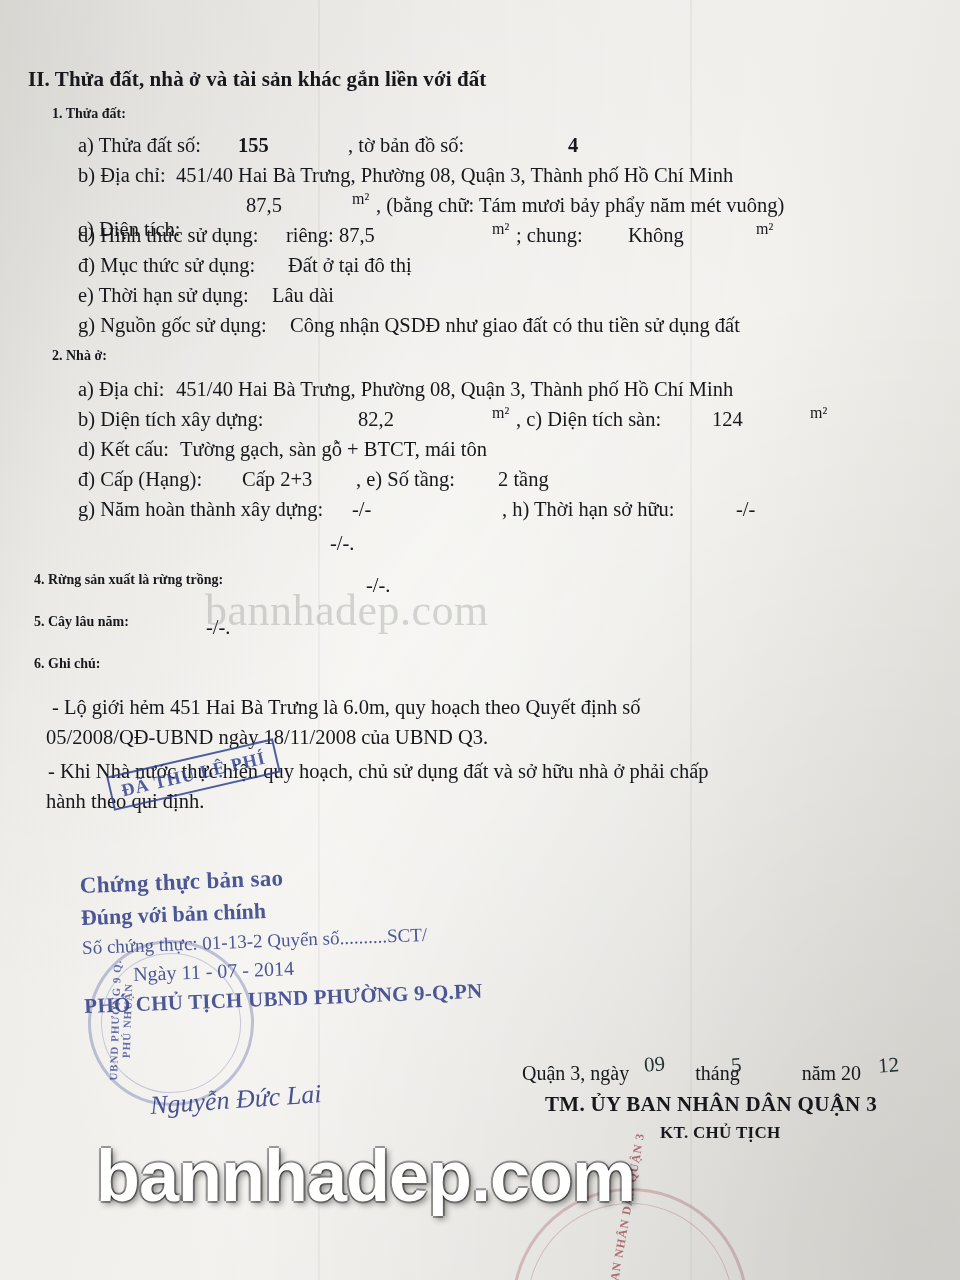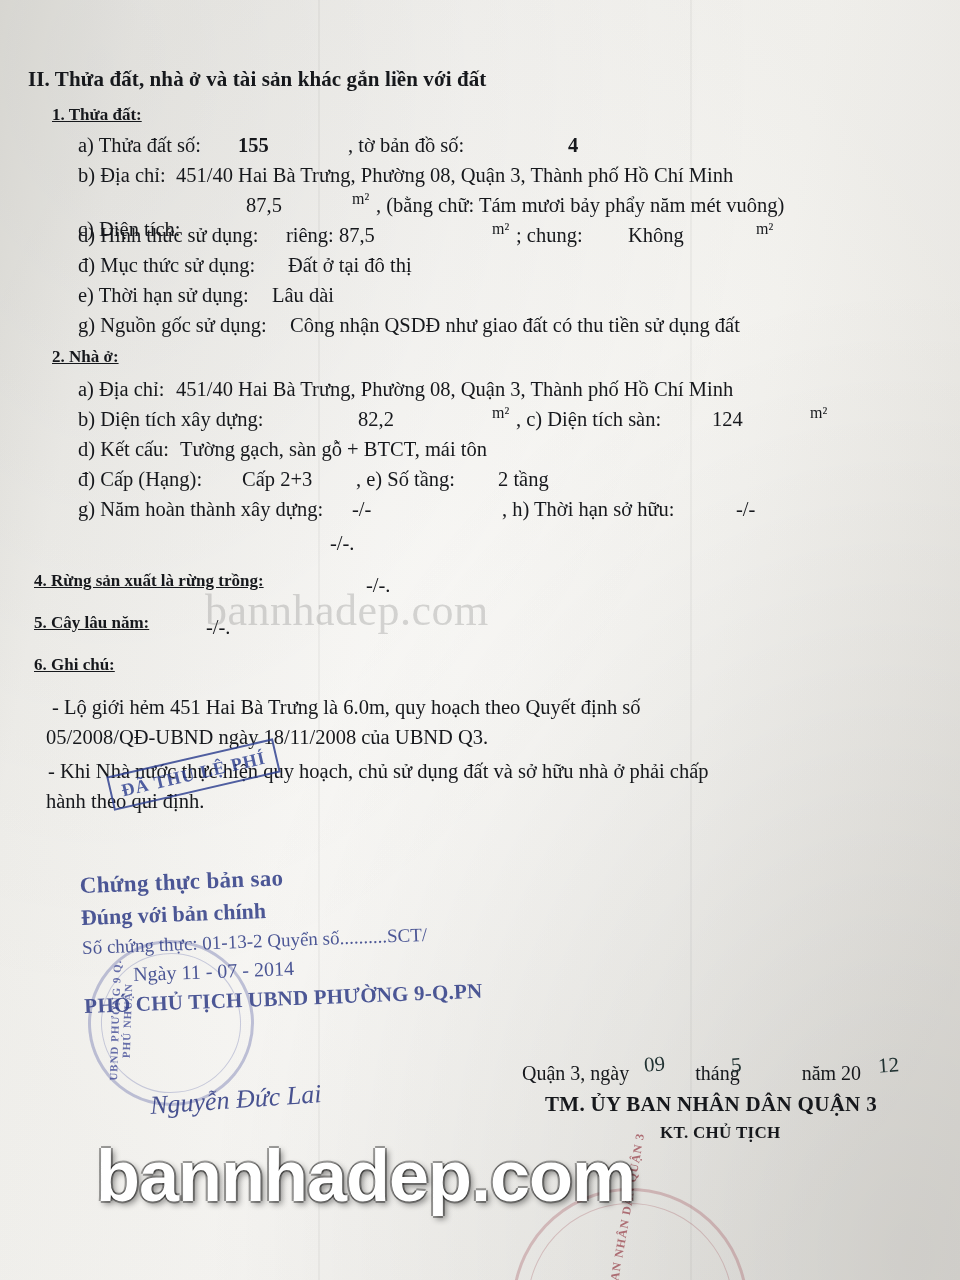--- a/index.html
+++ b/index.html
@@ -40,21 +40,21 @@
     top: 0;
     width: 960px;
     height: 1280px;
   }
   .ln {
     position: absolute;
     white-space: nowrap;
     line-height: 1.1;
   }
   .f19 { font-size: 20.5px; }
-  .f20 { font-size: 17px; text-decoration: underline; }
+  .f20 { font-size: 14px; }
   .b { font-weight: bold; }
 
   
   #hdr {
     left: 28px; top: 68px;
     font-size: 21px;
     font-weight: bold;
     letter-spacing: .1px;
   }
 

